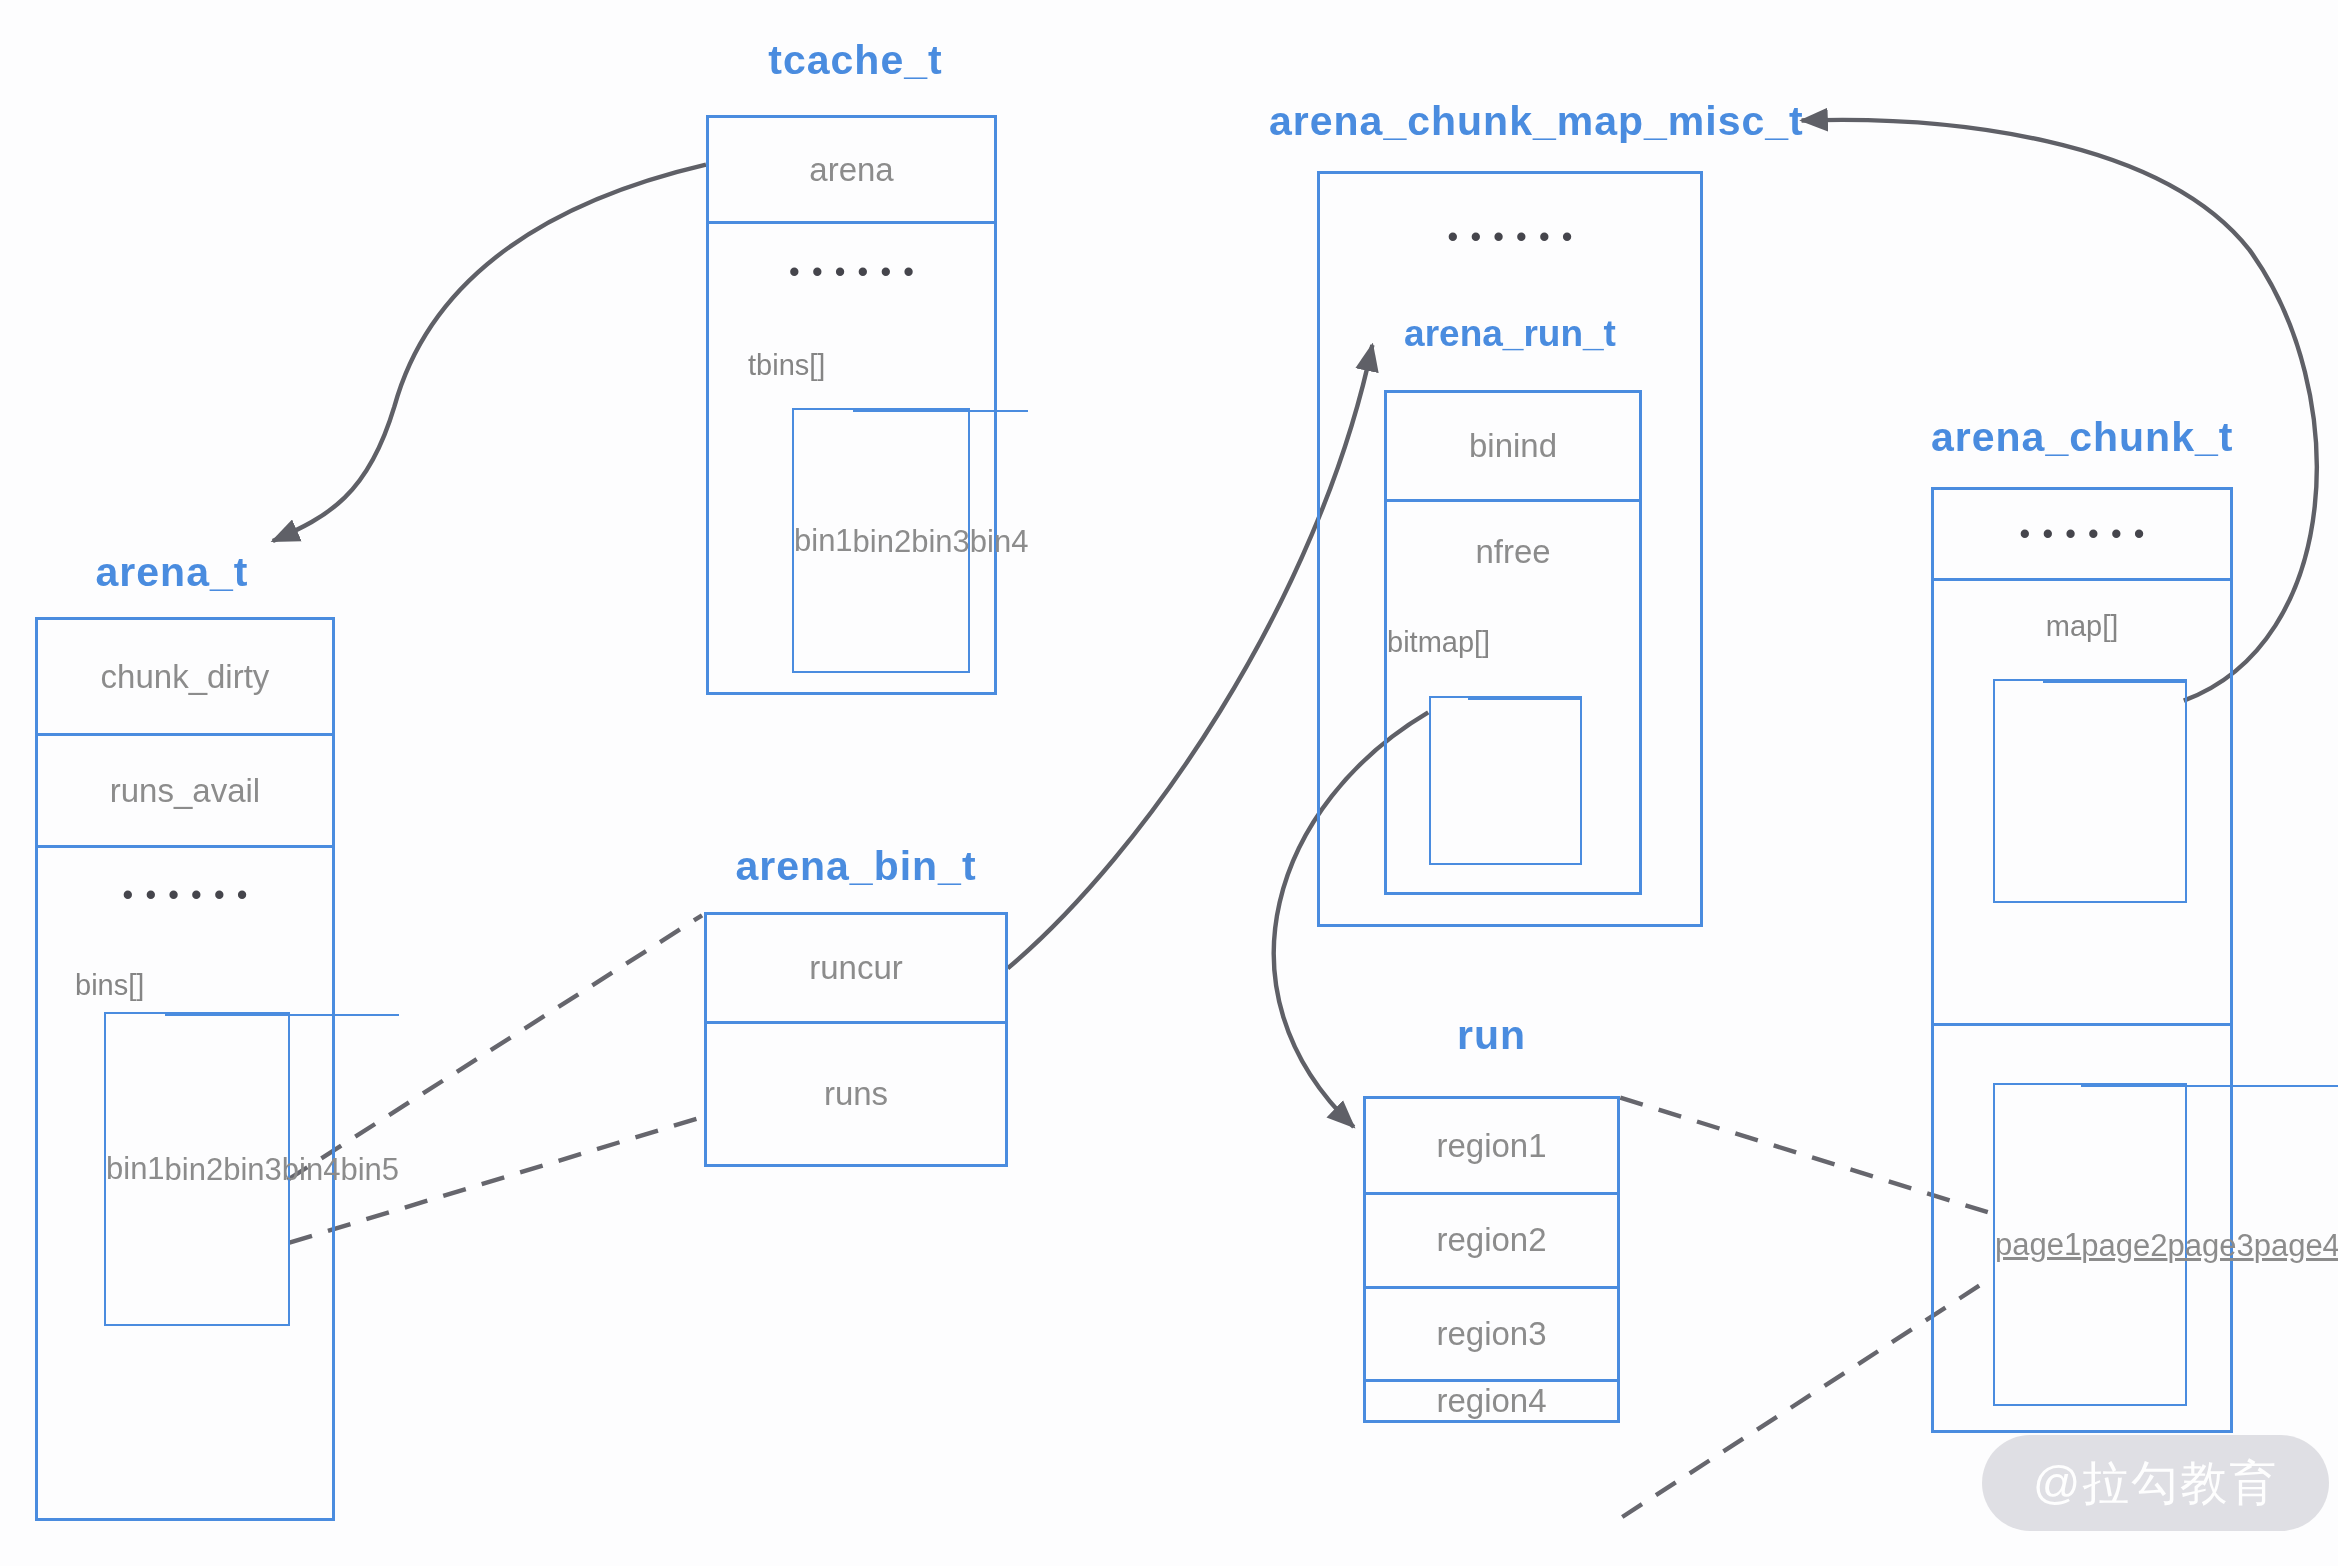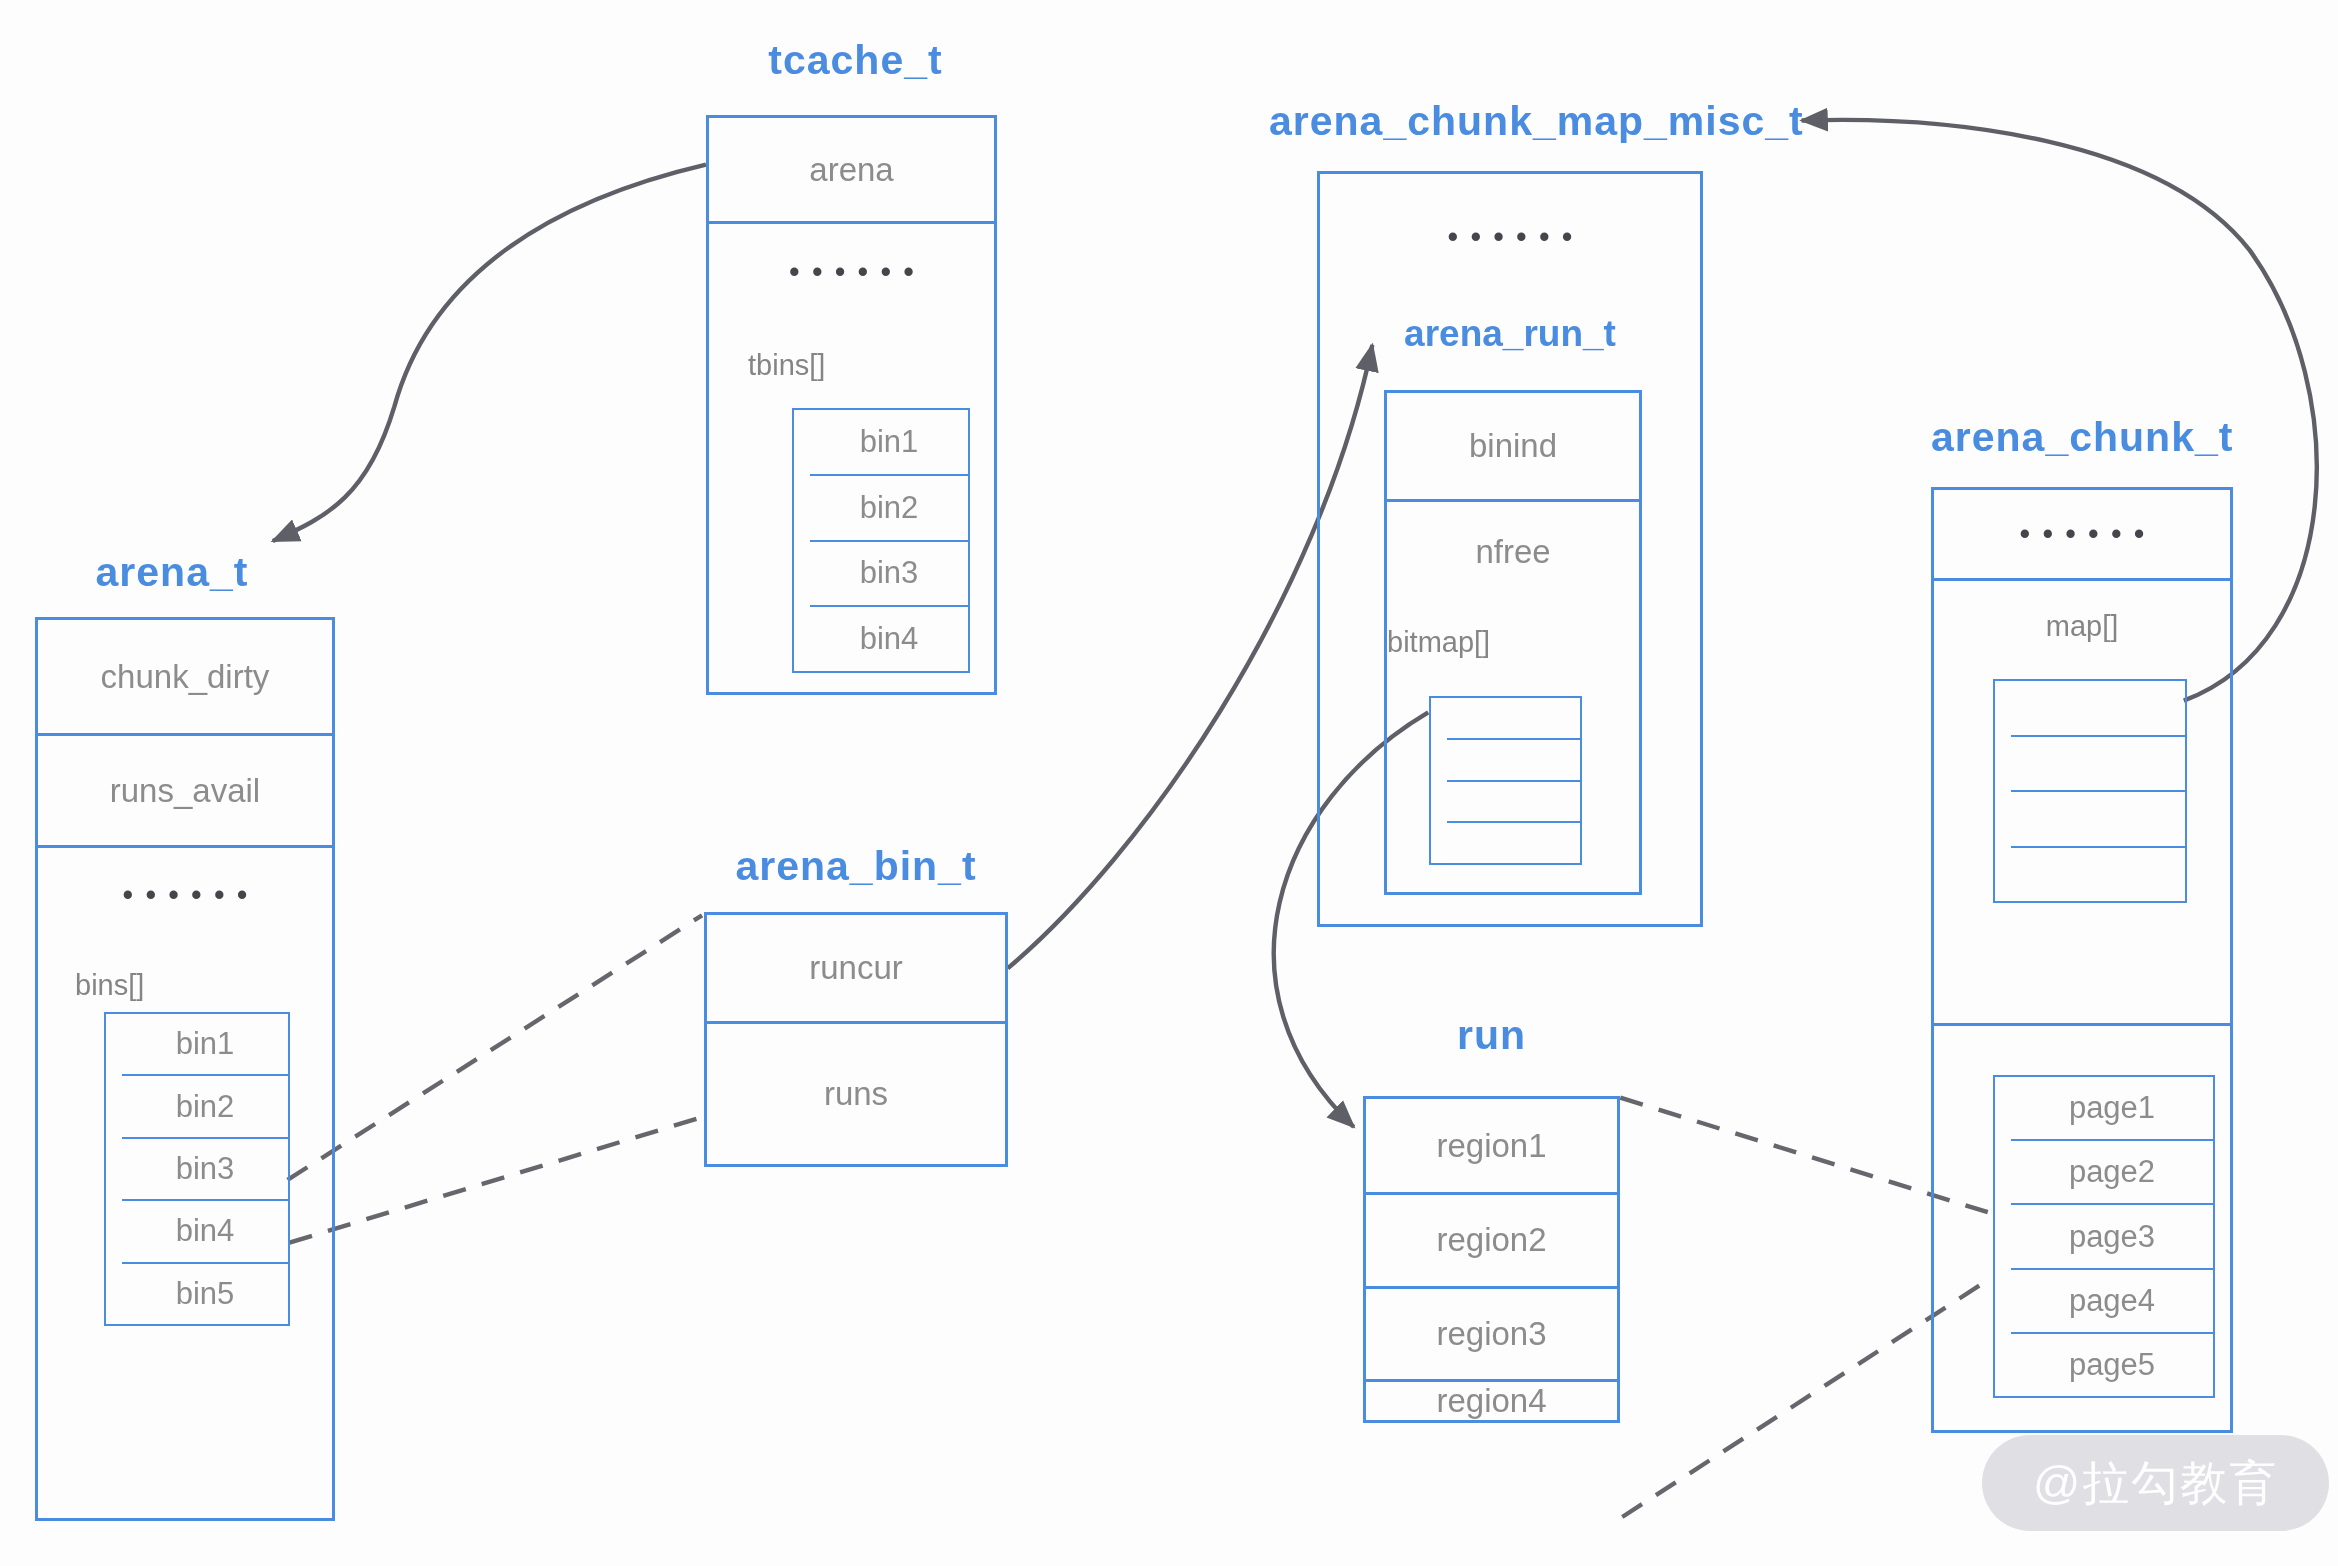--- a/index.html
+++ b/index.html
@@ -20,21 +20,21 @@
     color:#8c8c8c;font-size:33px;position:relative;
   }
   .row + .row{border-top:3.9px solid #4a8cdf;}
   .grow{flex:1;}
   .section{position:relative;box-sizing:border-box;flex:1;}
   .section-label{
     position:absolute;color:#858585;font-size:29px;
   }
   .stack{
     position:absolute;border:2.9px solid #4a8cdf;box-sizing:border-box;
-    display:flex;flex-direction:column;background:transparent;padding-left:16px;
+    display:flex;flex-direction:row;background:transparent;
   }
   .stack .cell{
     flex:1;display:flex;align-items:center;justify-content:center;
     color:#8c8c8c;font-size:31px;box-sizing:border-box;
   }
   .stack .cell + .cell{border-top:2.9px solid #4a8cdf;}
   .dots{
     color:#45454c;font-size:29px;font-weight:700;letter-spacing:12.7px;text-indent:12.7px;
   }
   .blue-label{
@@ -159,21 +159,21 @@
     <div class="row" style="height:445px;">
       <div class="section-label" style="left:0;right:0;top:29px;text-align:center;">map[]</div>
       <div class="stack" style="left:59px;top:98px;width:194px;height:224px;">
           <div class="cell"></div>
           <div class="cell"></div>
           <div class="cell"></div>
           <div class="cell"></div>
         </div>
     </div>
     <div class="row grow">
-      <div class="stack" style="left:59px;top:49px;width:222px;height:323px;">
+      <div class="stack" style="left:59px;top:57px;width:194px;height:323px;text-decoration:underline;">
           <div class="cell">page1</div>
           <div class="cell">page2</div>
           <div class="cell">page3</div>
           <div class="cell">page4</div>
           <div class="cell">page5</div>
         </div>
     </div>
   </div>
 
   <div class="watermark">@拉勾教育</div>

